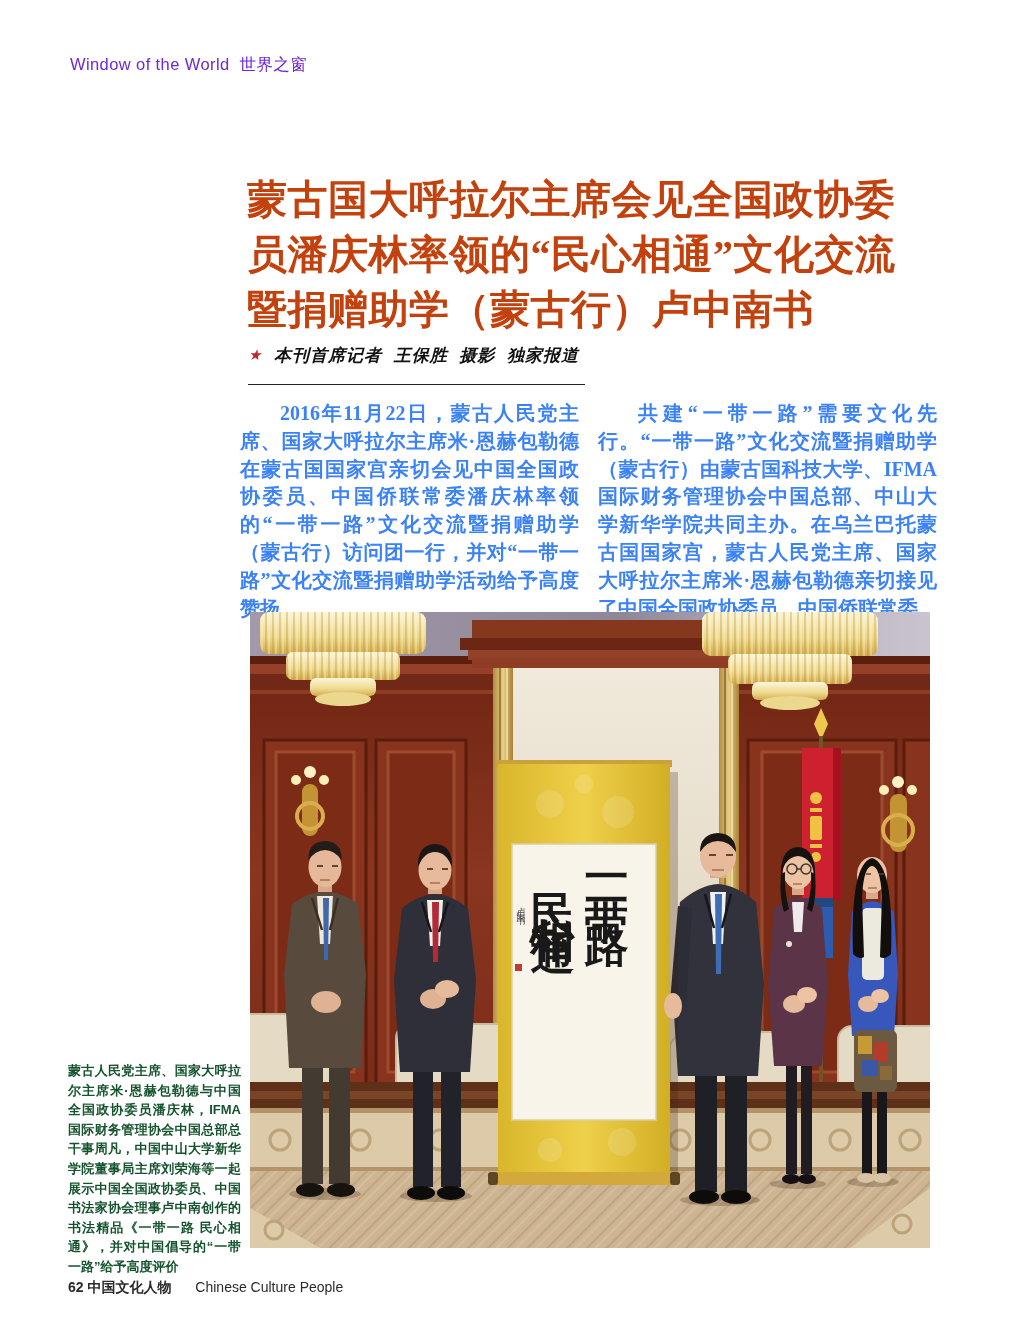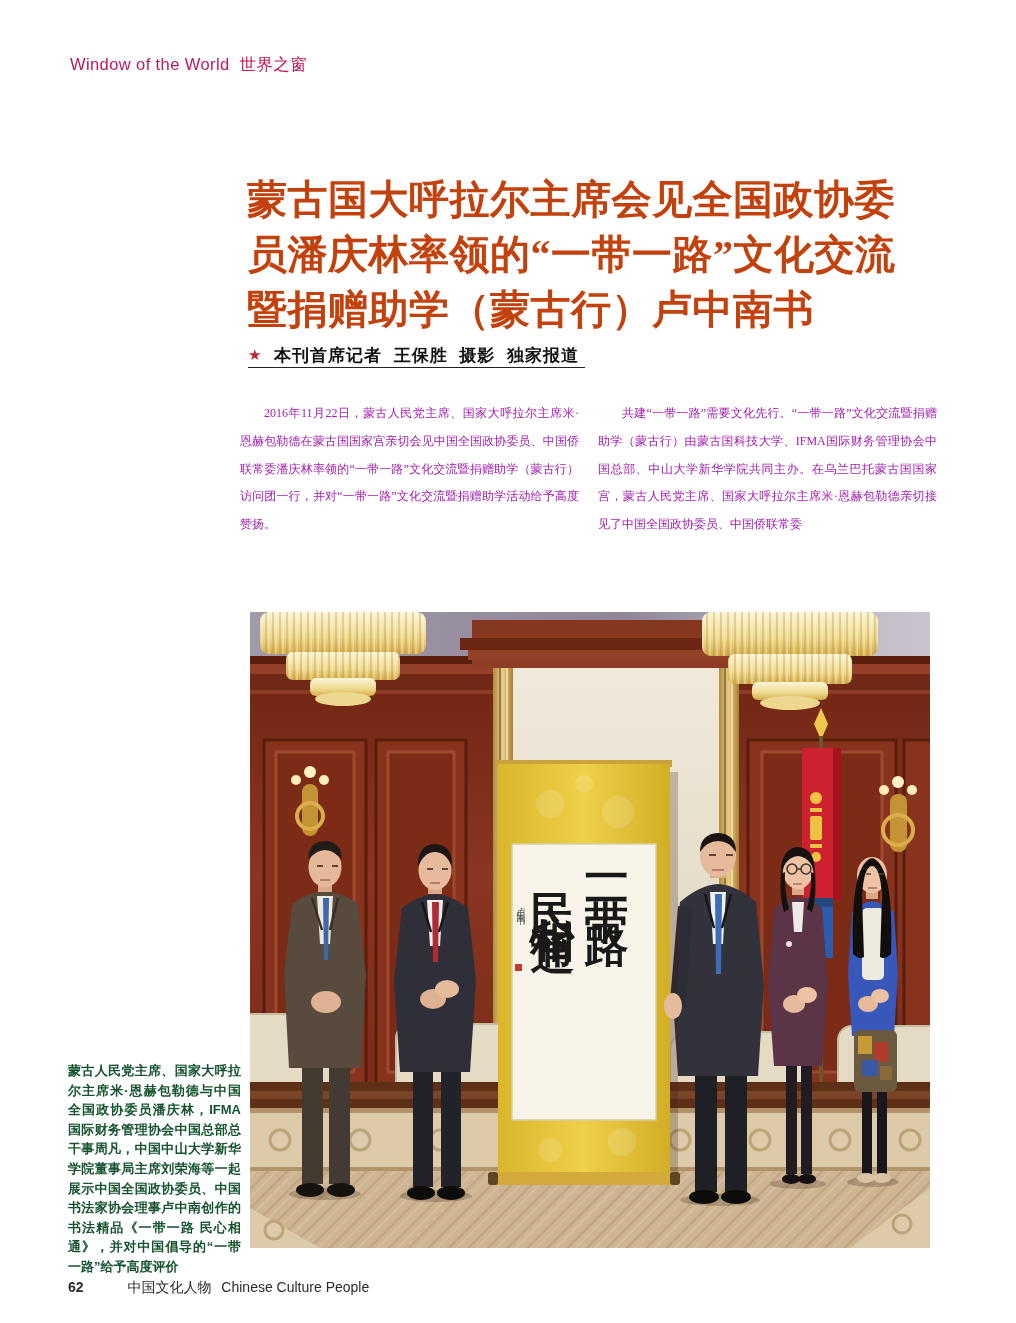--- a/index.html
+++ b/index.html
@@ -3,43 +3,43 @@
 <meta charset="utf-8">
 <style>
   html,body{margin:0;padding:0;}
   body{
     width:1016px;height:1323px;position:relative;background:#ffffff;
     font-family:"Liberation Sans", sans-serif;color:#1a1a1a;overflow:hidden;
   }
   
   .section-header{
     position:absolute;left:70px;top:54px;font-size:16.5px;letter-spacing:.4px;
-    color:#be185d;font-family:"Liberation Sans", sans-serif;text-align:right;
+    color:#6d28d9;font-family:"Liberation Sans", sans-serif;text-align:right;
   }
   .section-header .zh{margin-left:10px;}
   
   .title{
     position:absolute;left:247px;top:172px;width:690px;
     font-family:"Liberation Serif", serif;font-weight:700;color:#c2410c;
     font-size:40px;line-height:55px;letter-spacing:.5px;
   }
   
   .byline{
     position:absolute;left:248px;top:344px;display:inline-block;
-    border-bottom:1.6px solid #222;padding:0 6px 0 0;white-space:nowrap;
+    border-bottom:1.6px solid #222;padding:0 6px 17px 0;white-space:nowrap;font-style:italic;
   }
   .byline .star{color:#c1272d;font-size:15px;margin-right:8px;vertical-align:1px;}
   .byline .byline-text{font-size:17px;font-weight:700;color:#111;letter-spacing:1px;word-spacing:6px;}
   
   .columns{
     position:absolute;left:240px;top:400px;width:697px;display:flex;gap:19px;
   }
   .col{
-    width:339px;font-family:"Liberation Serif", serif;font-size:12px;
-    line-height:27.8px;text-align:justify;text-indent:2em;color:#a21caf;
+    width:339px;font-family:"Liberation Serif", serif;font-size:20px;
+    line-height:27.8px;text-align:justify;text-indent:2em;color:#3b82f6;font-weight:bold;
   }
   
   .photo{
     position:absolute;left:250px;top:612px;width:680px;height:636px;overflow:hidden;
     background:#7e2d19;
   }
   .photo svg{position:absolute;left:0;top:0;}
   .scroll-col{
     position:absolute;writing-mode:vertical-rl;text-orientation:upright;
     font-family:"Liberation Serif", serif;font-weight:700;color:#191919;
@@ -56,33 +56,33 @@
   .caption{
     position:absolute;left:68px;top:1061px;width:173px;
     font-size:13px;line-height:19.6px;font-weight:600;color:#14532d;text-align:justify;
     font-family:"Liberation Sans", sans-serif;
   }
   
   .footer{
     position:absolute;left:68px;top:1279px;font-size:14px;color:#2a2a2a;white-space:nowrap;
   }
   .footer .page-num{font-weight:700;}
-  .footer .mag-zh{font-weight:400;margin-right:6px;margin-left:40px;}
-  .footer .mag-en{font-weight:400;}
+  .footer .mag-zh{font-weight:700;margin-right:6px;}
+  .footer .mag-en{font-weight:400;margin-left:14px;}
 </style>
 </head>
 <body>
 
 <div class="section-header">
   <span>Window of the World</span><span class="zh">世界之窗</span>
 </div>
 
 <div class="title">
   <div>蒙古国大呼拉尔主席会见全国政协委</div>
-  <div>员潘庆林率领的“一带一路”文化交流</div>
+  <div>员潘庆林率领的“民心相通”文化交流</div>
   <div>暨捐赠助学（蒙古行）卢中南书</div>
 </div>
 
 <div class="byline">
   <span class="star">★</span>
   <span class="byline-text">本刊首席记者 王保胜 摄影 独家报道</span>
 </div>
 
 <div class="columns">
   <div class="col">2016年11月22日，蒙古人民党主席、国家大呼拉尔主席米·恩赫包勒德在蒙古国国家宫亲切会见中国全国政协委员、中国侨联常委潘庆林率领的“一带一路”文化交流暨捐赠助学（蒙古行）访问团一行，并对“一带一路”文化交流暨捐赠助学活动给予高度赞扬。</div>

